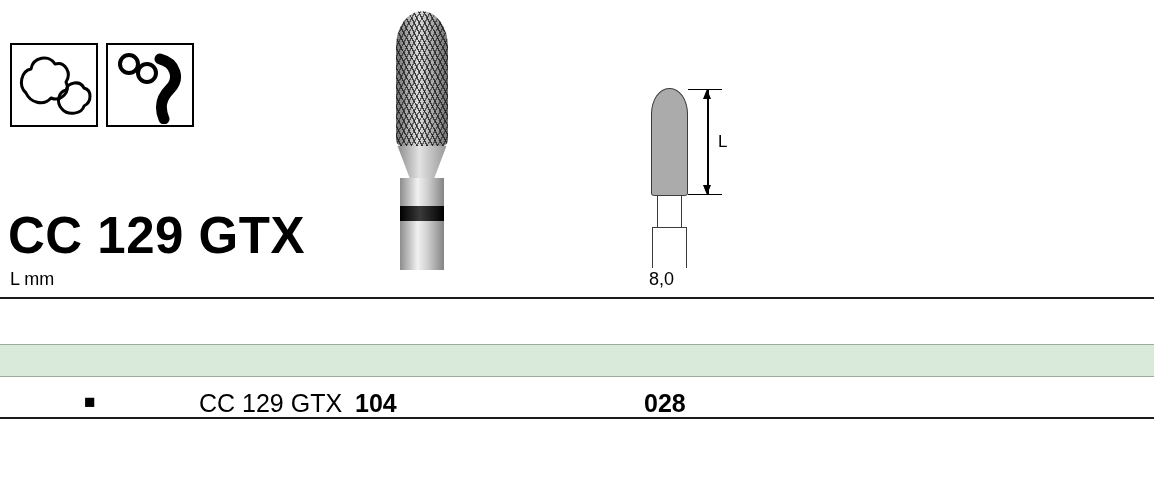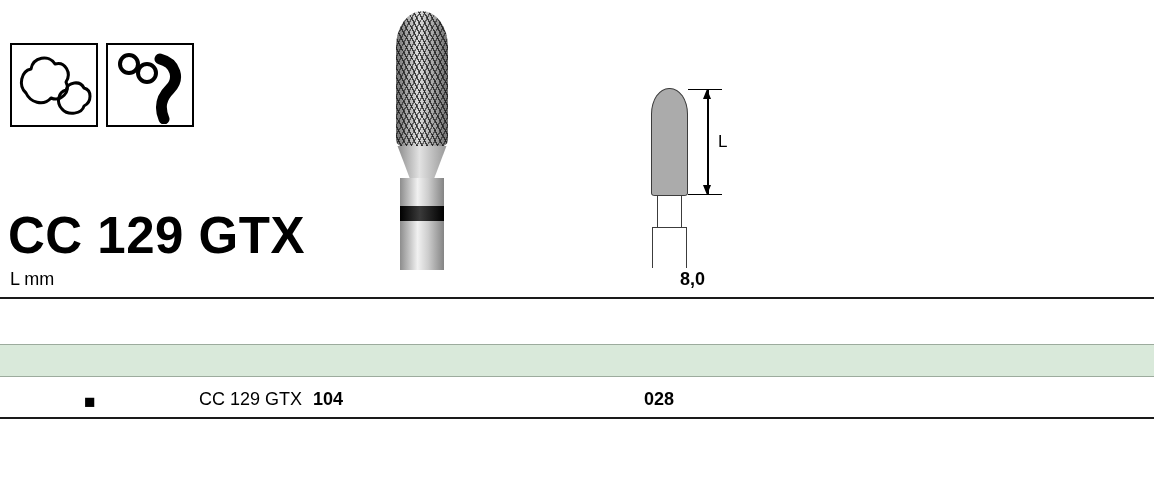--- a/index.html
+++ b/index.html
@@ -69,21 +69,21 @@
   .dim-label { font-size:17px; }
 
   
   .green-band {
     left:0; top:344px; width:1154px; height:33px;
     background:#d9e9da;
     border-top:1px solid #9cab9d; border-bottom:1px solid #9cab9d;
   }
 
   
-  .row-text { font-size:18px; white-space:nowrap; }
+  .row-text { font-size:25px; white-space:nowrap; }
   .bold { font-weight:bold; }
   .marker { font-size:19px; line-height:1; }
 </style>
 </head>
 <body>
 
 <div class="page">
 
   <div class="abs icon-box" style="left:10px; top:43px; width:88px; height:84px;">
     <svg width="83" height="79" viewBox="0 0 83 79">
@@ -114,21 +114,21 @@
     <div class="abs diag-shank"></div>
     <div class="abs ext-line" style="left:688px; top:89px;"></div>
     <div class="abs ext-line" style="left:688px; top:194px;"></div>
     <div class="abs dim-line"></div>
     <div class="abs arrow arrow-up"></div>
     <div class="abs arrow arrow-down"></div>
     <div class="abs dim-label" style="left:718px; top:132px;">L</div>
   </div>
 
   <div class="abs small-label" style="left:10px; top:269px;">L mm</div>
-  <div class="abs small-label" style="left:680px; top:269px;font-weight:bold;">8,0</div>
+  <div class="abs small-label" style="left:649px; top:269px;">8,0</div>
   <div class="abs hr" style="top:297px;"></div>
 
   <div class="abs green-band"></div>
 
   <div>
     <span class="abs marker" style="left:84px; top:392px;">■</span>
     <div class="abs row-text" style="left:199px; top:389px;">
       <span>CC 129 GTX</span>
       <span class="bold" style="margin-left:6px;">104</span>
     </div>

